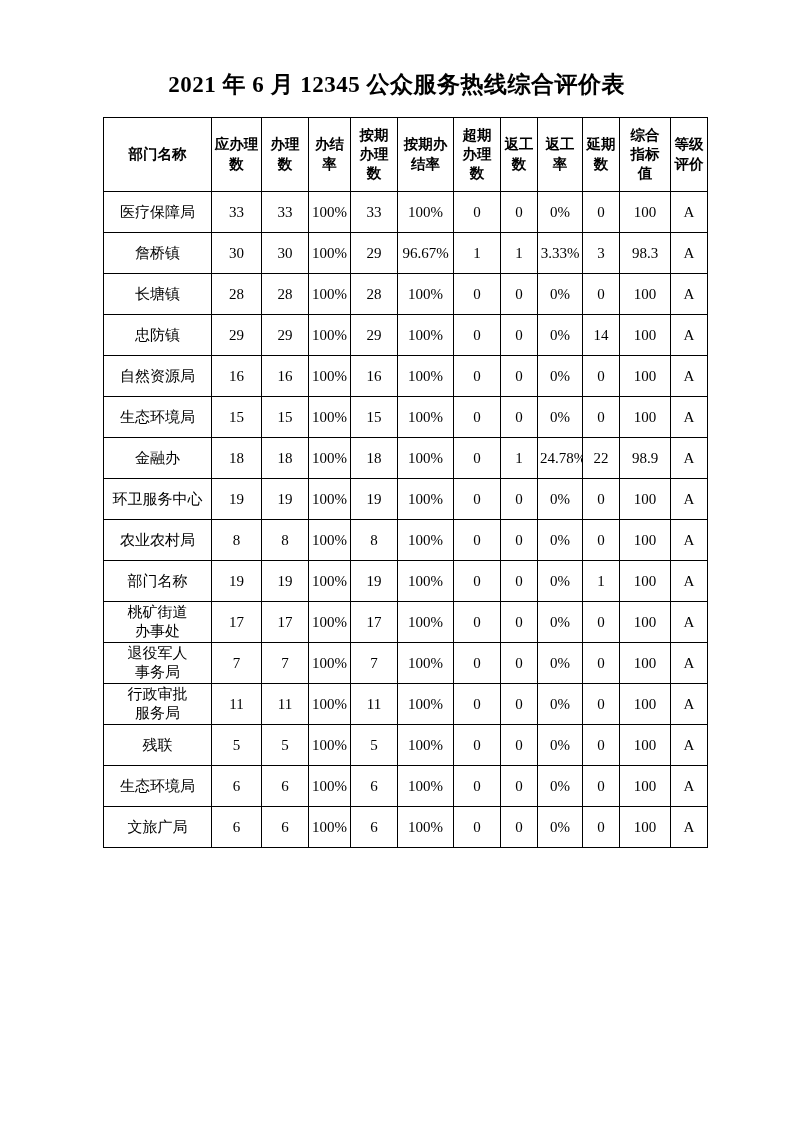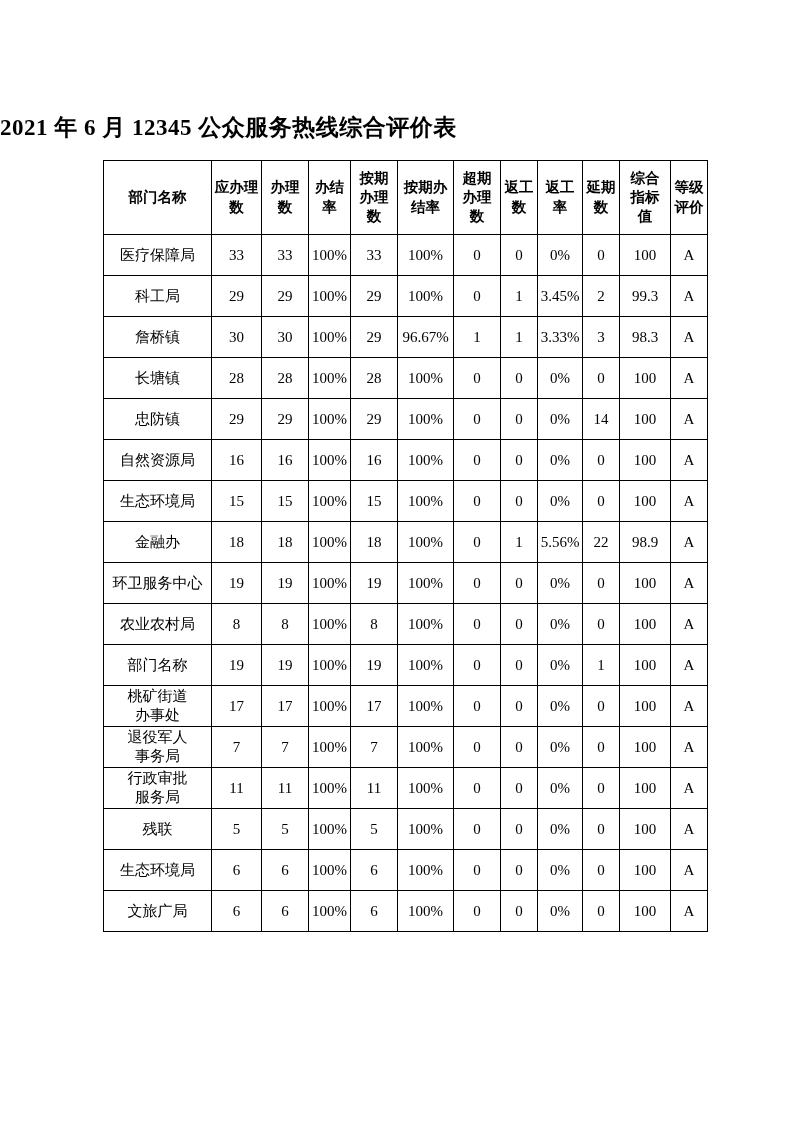--- a/index.html
+++ b/index.html
@@ -13,22 +13,22 @@
     height: 1122px;
     margin: 0 auto;
     background: #ffffff;
     font-family: "Liberation Serif", "DejaVu Serif", serif;
     color: #000;
     overflow: hidden;
     box-sizing: border-box;
   }
   .doc-title {
     margin: 0;
-    padding-top: 112px;
-    text-align: left;
+    padding-top: 69px;
+    text-align: center;
     font-size: 23px;
     font-weight: bold;
     line-height: 32px;
     letter-spacing: 0.5px;
   }
   table.eval-table {
     border-collapse: collapse;
     table-layout: fixed;
     width: 604px;
     margin: 16px 0 0 103px;
@@ -116,34 +116,20 @@
           <td>33</td>
           <td>100%</td>
           <td>0</td>
           <td>0</td>
           <td>0%</td>
           <td>0</td>
           <td>100</td>
           <td>A</td>
         </tr>
         <tr>
-          <td>科工局</td>
-          <td>29</td>
-          <td>29</td>
-          <td>100%</td>
-          <td>29</td>
-          <td>100%</td>
-          <td>0</td>
-          <td>1</td>
-          <td>3.45%</td>
-          <td>2</td>
-          <td>99.3</td>
-          <td>A</td>
-        </tr>
-        <tr>
           <td>詹桥镇</td>
           <td>30</td>
           <td>30</td>
           <td>100%</td>
           <td>29</td>
           <td>96.67%</td>
           <td>1</td>
           <td>1</td>
           <td>3.33%</td>
           <td>3</td>
@@ -208,21 +194,21 @@
         </tr>
         <tr>
           <td>金融办</td>
           <td>18</td>
           <td>18</td>
           <td>100%</td>
           <td>18</td>
           <td>100%</td>
           <td>0</td>
           <td>1</td>
-          <td>5.56%</td>
+          <td>24.78%</td>
           <td>22</td>
           <td>98.9</td>
           <td>A</td>
         </tr>
         <tr>
           <td>环卫服务中心</td>
           <td>19</td>
           <td>19</td>
           <td>100%</td>
           <td>19</td>

